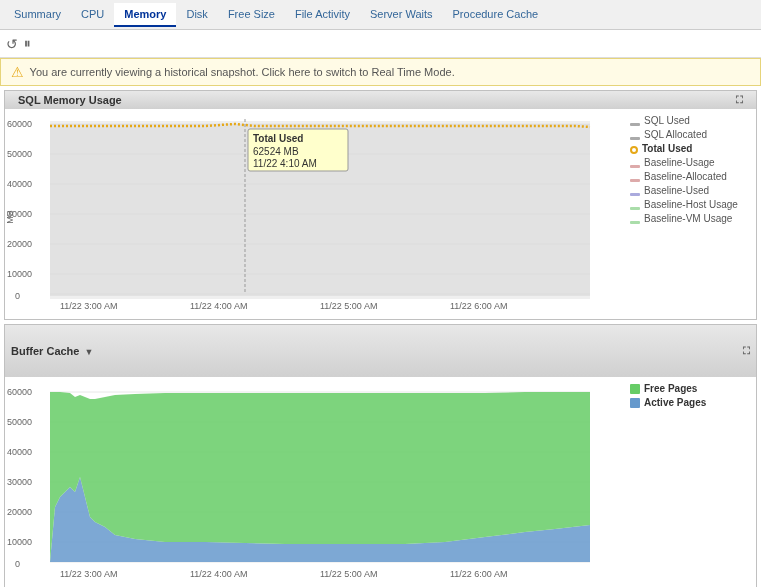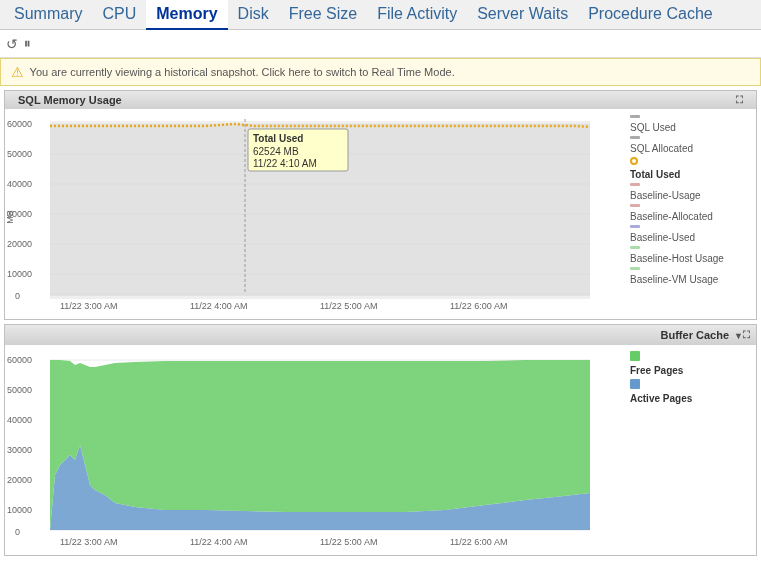--- a/index.html
+++ b/index.html
@@ -1,52 +1,52 @@
 <!DOCTYPE html>
 <html><head>
   <meta charset="utf-8">
   <style>
     * { box-sizing: border-box; margin: 0; padding: 0; }
     body { font-family: Arial, sans-serif; font-size: 11px; background: #fff; width: 761px; height: 587px; overflow: hidden; }
 
     
     .nav-tabs { display: flex; align-items: center; border-bottom: 1px solid #ccc; background: #f0f0f0; height: 30px; padding: 0 4px; }
-    .nav-tab { padding: 5px 10px; cursor: pointer; color: #336699; font-size: 16px; white-space: nowrap; border-bottom: 2px solid transparent; }
+    .nav-tab { padding: 5px 10px; cursor: pointer; color: #336699; font-size: 11px; white-space: nowrap; border-bottom: 2px solid transparent; }
     .nav-tab.active { color: #003399; border-bottom: 2px solid #003399; font-weight: bold; background: #fff; }
 
     
     .toolbar { display: flex; align-items: center; padding: 4px 6px; border-bottom: 1px solid #ddd; height: 28px; gap: 6px; }
     .toolbar-btn { cursor: pointer; font-size: 14px; color: #666; }
 
     
     .alert-bar { display: flex; align-items: center; background: #fffbe6; border: 1px solid #e6d47a; padding: 5px 10px; font-size: 11px; color: #555; gap: 6px; }
     .alert-icon { color: #e6a817; font-size: 14px; }
 
     
     .chart-panel { border: 1px solid #c0c0c0; margin: 4px; }
     .chart-header { background: linear-gradient(to bottom, #e8e8e8, #d0d0d0); padding: 3px 13px; font-size: 11px; font-weight: bold; color: #333; display: flex; justify-content: space-between; align-items: center; }
     .chart-expand { cursor: pointer; color: #666; font-size: 10px; }
     .chart-body { display: flex; background: #fff; }
     .chart-area { flex: 1; position: relative; overflow: hidden; text-decoration: underline; }
     .chart-legend { width: 130px; padding: 6px 4px; font-size: 10px; display: flex; flex-direction: column; gap: 3px; }
-    .legend-item { display: flex; align-items: flex-start; gap: 4px; flex-direction: column; }
+    .legend-item { display: flex; align-items: flex-end; gap: 4px; }
     .legend-dot { width: 10px; height: 3px; border-radius: 1px; }
     .legend-dot.circle { width: 8px; height: 8px; border-radius: 50%; border: 2px solid; background: transparent; }
     .legend-label { color: #555; font-size: 10px; }
     .legend-label.active { color: #333; font-weight: bold; }
 
     
     svg { display: block; }
     .axis-label { font-size: 9px; fill: #666; }
     .grid-line { stroke: #e8e8e8; stroke-width: 1; }
     .tooltip-box { fill: #ffffcc; stroke: #999; stroke-width: 1; }
     .tooltip-text { font-size: 10px; fill: #333; }
 
     
-    .buffer-header { background: linear-gradient(to bottom, #e8e8e8, #d0d0d0); padding: 4px 6px; font-size: 11px; font-weight: bold; color: #333; display: flex; justify-content: flex-end; align-items: center; }
+    .buffer-header { background: linear-gradient(to bottom, #e8e8e8, #d0d0d0); padding: 20px 6px; font-size: 11px; font-weight: bold; color: #333; display: flex; justify-content: space-between; align-items: center; }
     .dropdown-arrow { font-size: 9px; color: #555; cursor: pointer; margin-left: 2px; }
   </style>
 </head>
 <body>
 
 <div class="nav-tabs">
   <div class="nav-tab">Summary</div>
   <div class="nav-tab">CPU</div>
   <div class="nav-tab active">Memory</div>
   <div class="nav-tab">Disk</div>

